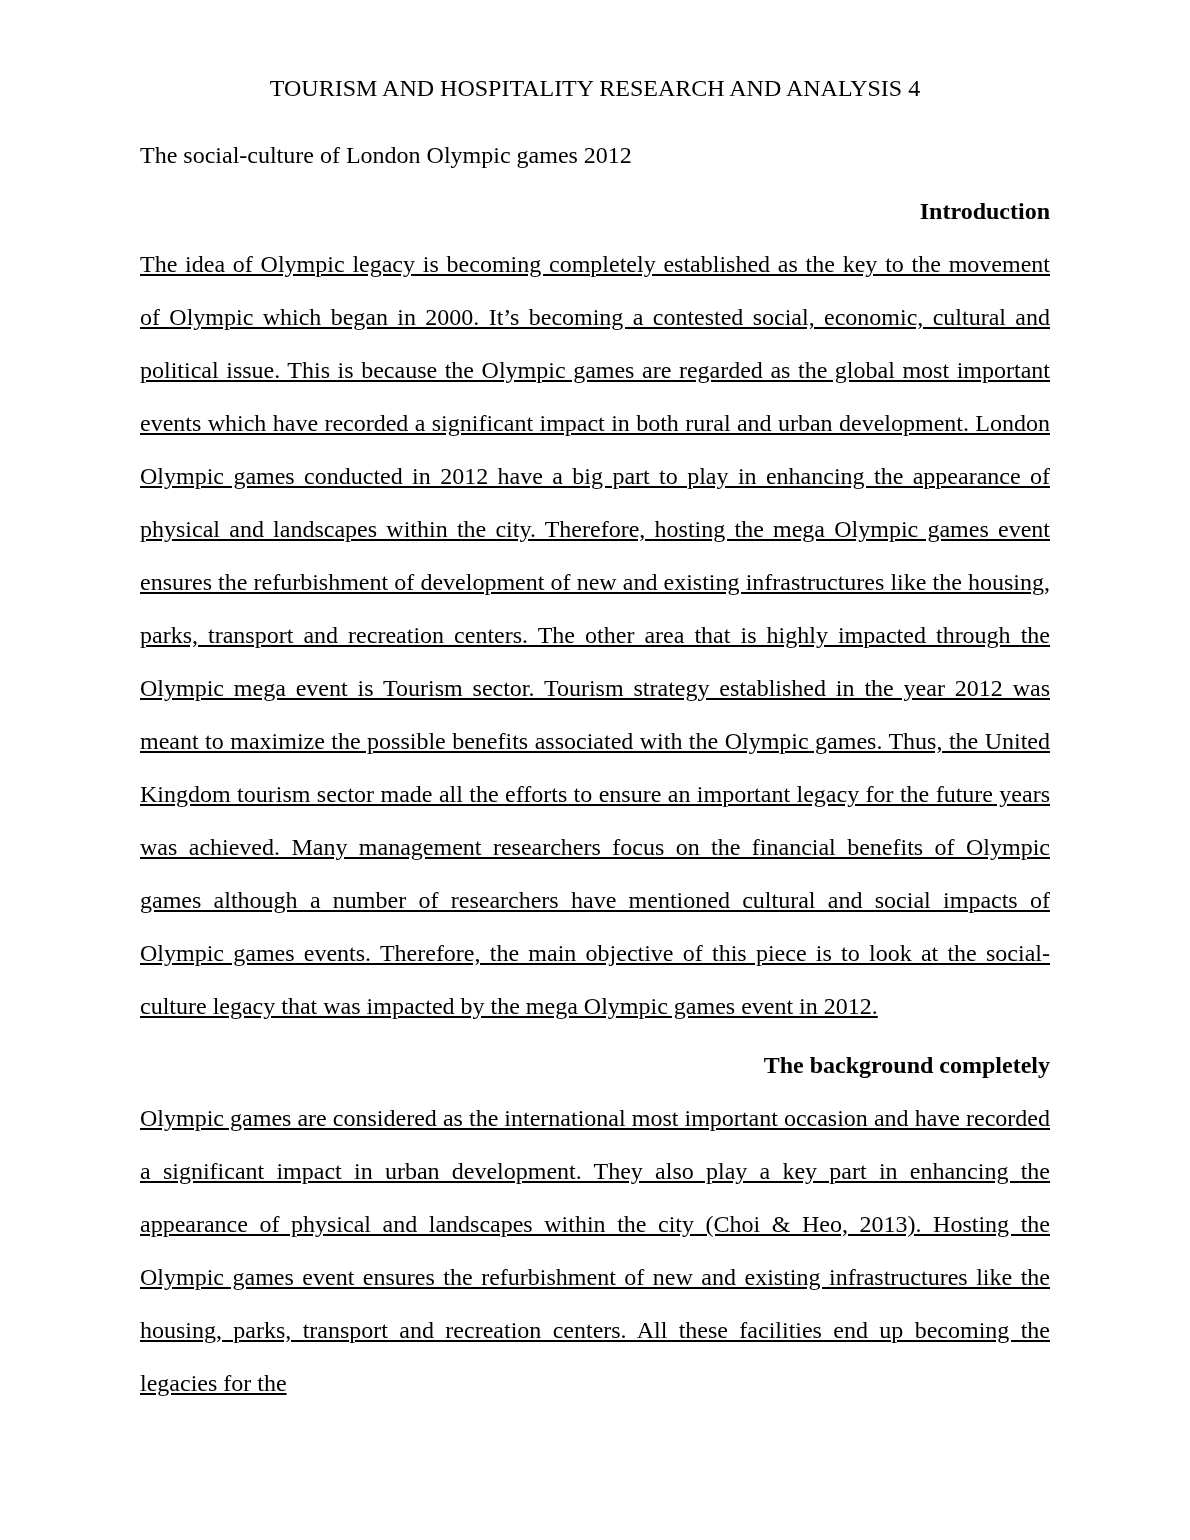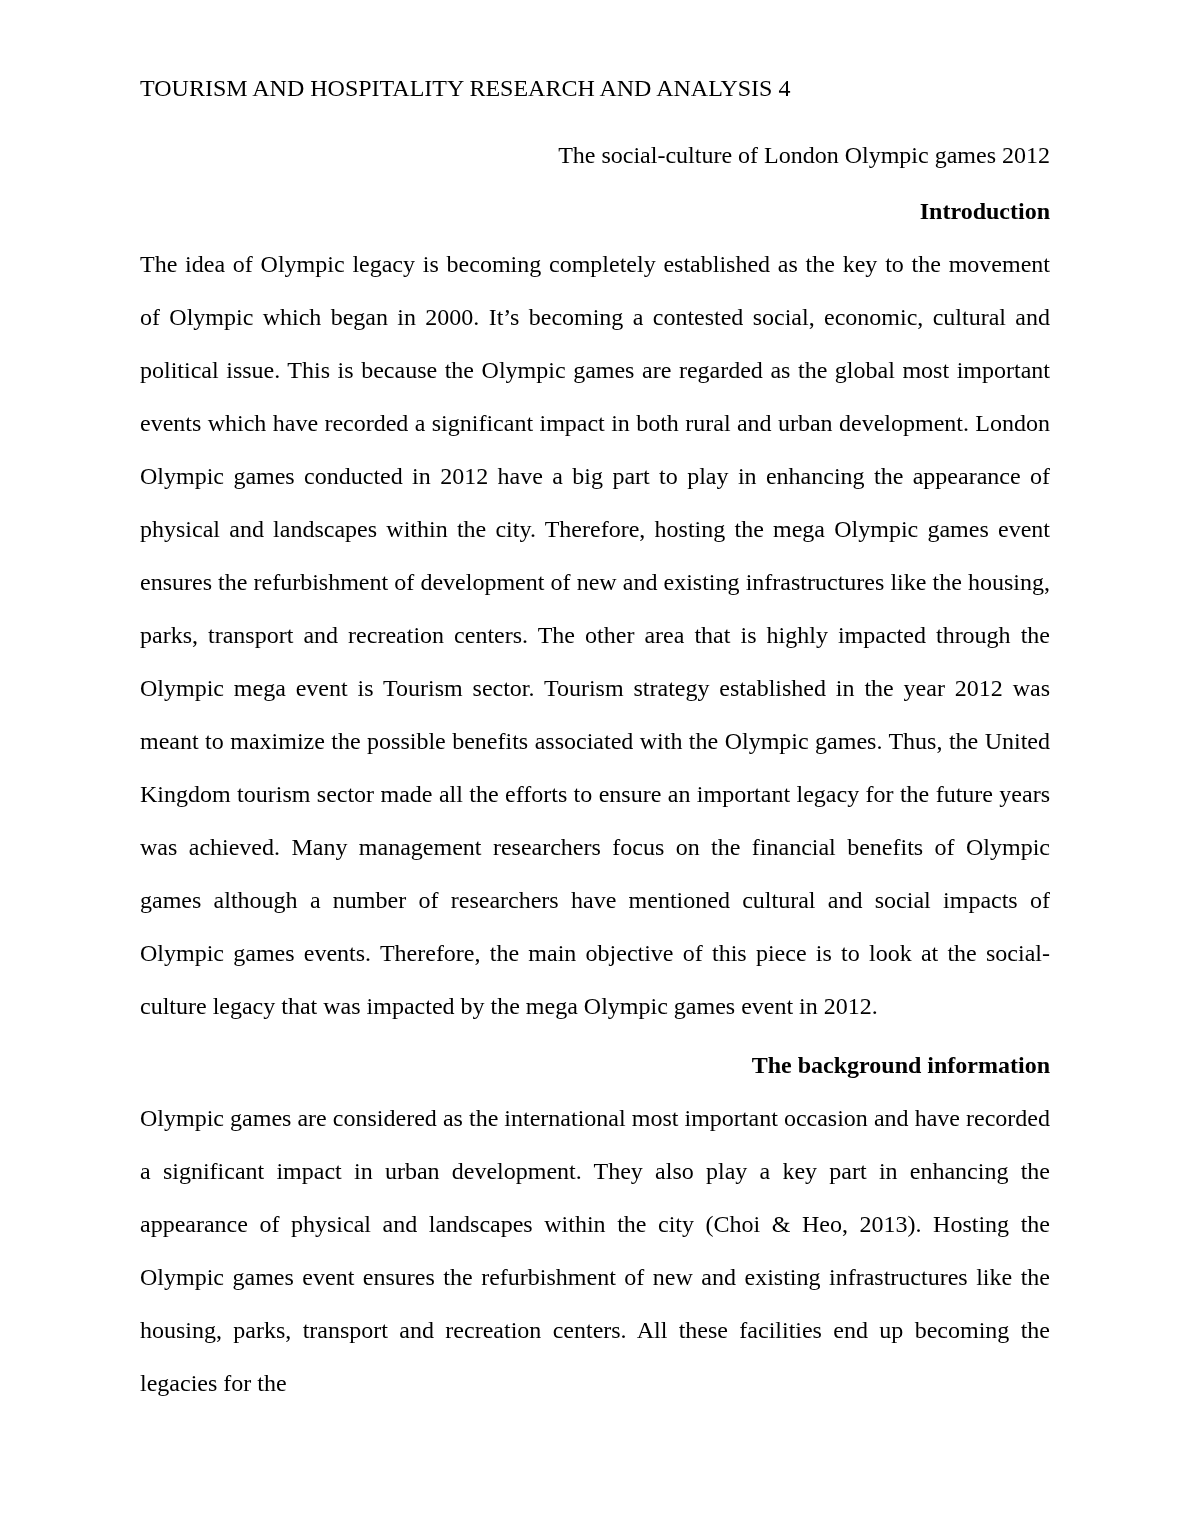--- a/index.html
+++ b/index.html
@@ -17,56 +17,57 @@
     width: 1190px;
     height: 1540px;
     padding: 62px 140px 40px 140px;
     background: #ffffff;
     color: #000000;
     font-family: "Liberation Serif", "DejaVu Serif", serif;
     font-size: 24px;
     line-height: 53px;
   }
   .running-head {
-    text-align: left;
+    text-align: center;
     white-space: nowrap;
   }
   .doc-title {
-    text-align: right;
+    text-align: left;
     margin-top: 14px;
   }
   .section-heading {
     font-weight: bold;
     text-align: right;
   }
   .heading-intro {
     margin-top: 3px;
   }
   .heading-background {
     margin-top: 6px;
   }
   .para {
     margin: 0;
     text-align: justify;
     text-justify: inter-word;
+    text-decoration: underline;
   }
 </style>
 </head>
 <body>
 
 <div class="page">
 
   <div class="running-head">
     <span>TOURISM AND HOSPITALITY RESEARCH AND ANALYSIS</span>
     <span>4</span>
   </div>
 
   <div class="doc-title">The social-culture of London Olympic games 2012</div>
 
   <div class="section-heading heading-intro">Introduction</div>
 
   <p class="para">The idea of Olympic legacy is becoming completely established as the key to the movement of Olympic which began in 2000. It’s becoming a contested social, economic, cultural and political issue. This is because the Olympic games are regarded as the global most important events which have recorded a significant impact in both rural and urban development. London Olympic games conducted in 2012 have a big part to play in enhancing the appearance of physical and landscapes within the city. Therefore, hosting the mega Olympic games event ensures the refurbishment of development of new and existing infrastructures like the housing, parks, transport and recreation centers. The other area that is highly impacted through the Olympic mega event is Tourism sector. Tourism strategy established in the year 2012 was meant to maximize the possible benefits associated with the Olympic games. Thus, the United Kingdom tourism sector made all the efforts to ensure an important legacy for the future years was achieved.  Many management researchers focus on the financial benefits of Olympic games although a number of researchers have mentioned cultural and social impacts of Olympic games events. Therefore, the main objective of this piece is to look at the social-culture legacy that was impacted by the mega Olympic games event in 2012.</p>
 
-  <div class="section-heading heading-background">The background information</div>
+  <div class="section-heading heading-background">The background completely</div>
 
   <p class="para">Olympic games are considered as the international most important occasion and have recorded a significant impact in urban development. They also play a key part in enhancing the appearance of physical and landscapes within the city (Choi &amp; Heo, 2013). Hosting the Olympic games event ensures the refurbishment of new and existing infrastructures like the housing, parks, transport and recreation centers. All these facilities end up becoming the legacies for the</p>
 
 </div>
 
 </body></html>

